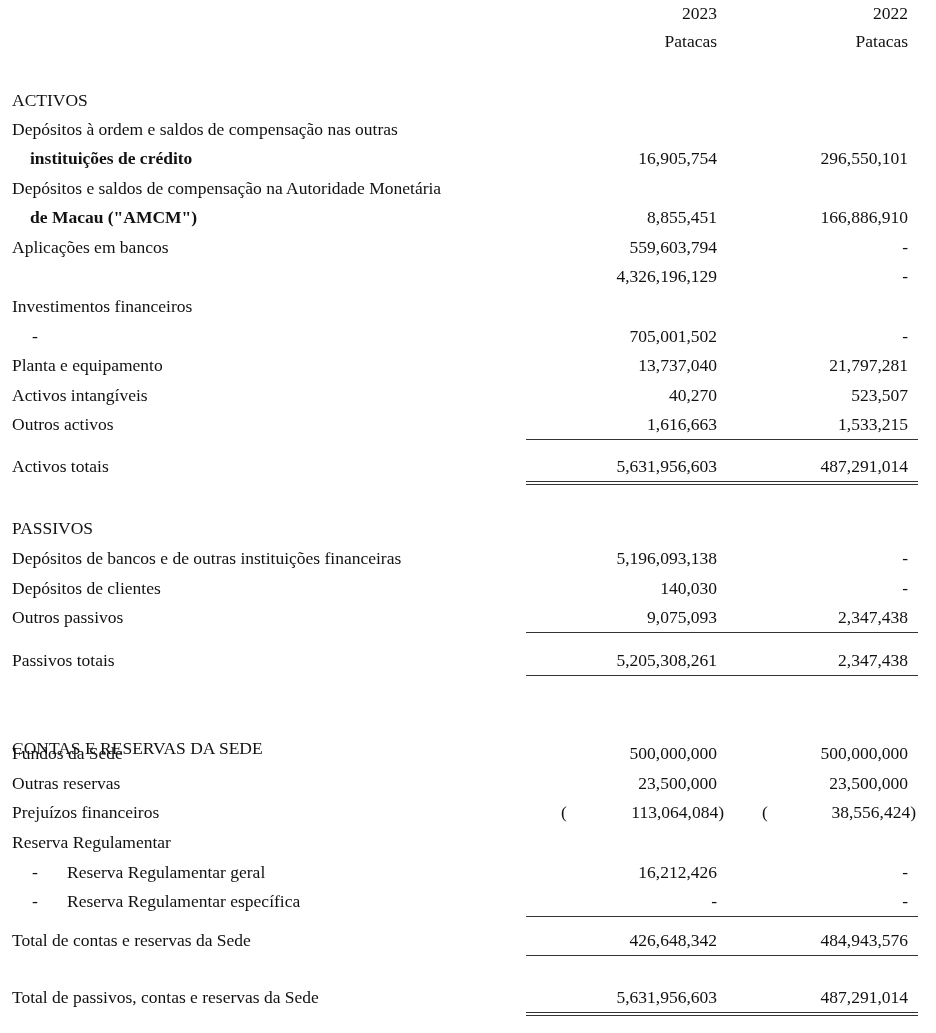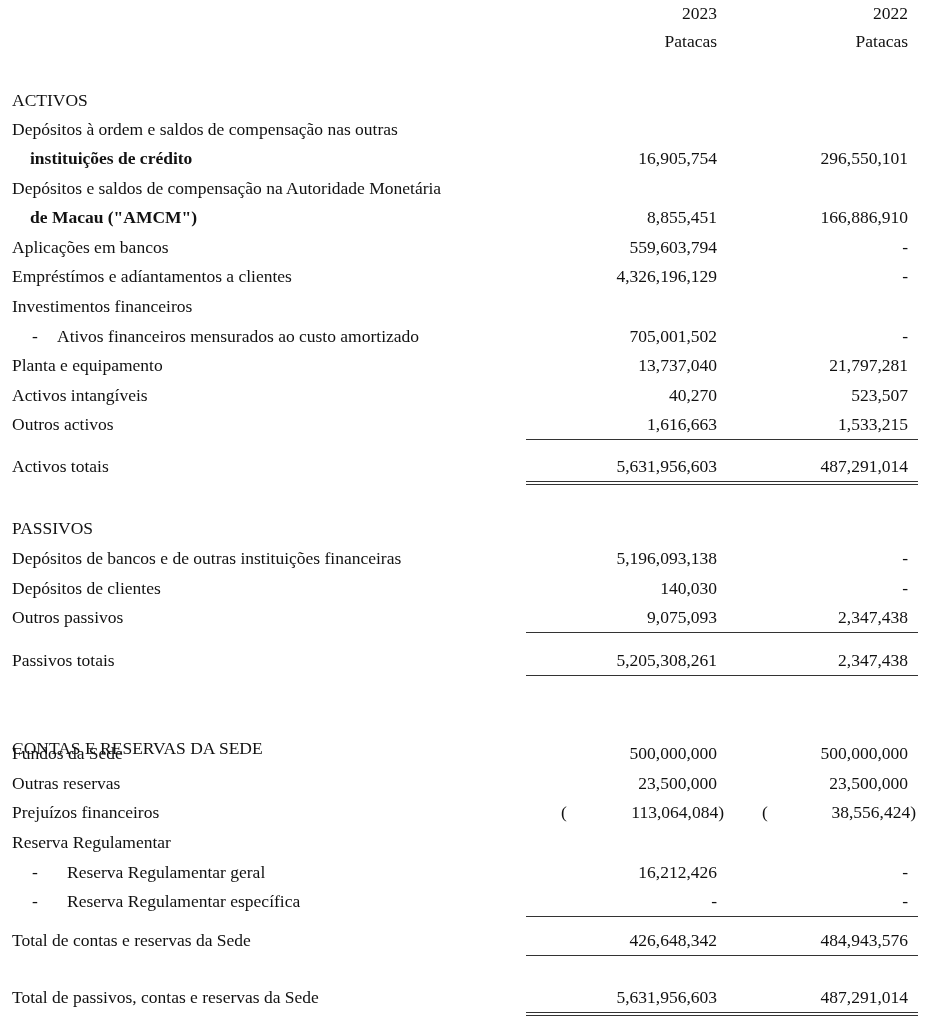--- a/index.html
+++ b/index.html
@@ -54,32 +54,30 @@
   <span class="v2">166,886,910</span>
 </div>
 
 <div class="row" style="top:232px;">
   <span class="label">Aplicações em bancos</span>
   <span class="v1">559,603,794</span>
   <span class="v2">-</span>
 </div>
 
 <div class="row" style="top:261px;">
-  <span class="label">Empréstímos e adíantamentos a clientes</span>
   <span class="v1">4,326,196,129</span>
   <span class="v2">-</span>
 </div>
 
 <div class="row" style="top:291px;">
   <span class="label">Investimentos financeiros</span>
 </div>
 
 <div class="row" style="top:321px;">
   <span class="dash">-</span>
-  <span class="label sub">Ativos financeiros mensurados ao custo amortizado</span>
   <span class="v1">705,001,502</span>
   <span class="v2">-</span>
 </div>
 
 <div class="row" style="top:350px;">
   <span class="label">Planta e equipamento</span>
   <span class="v1">13,737,040</span>
   <span class="v2">21,797,281</span>
 </div>
 

